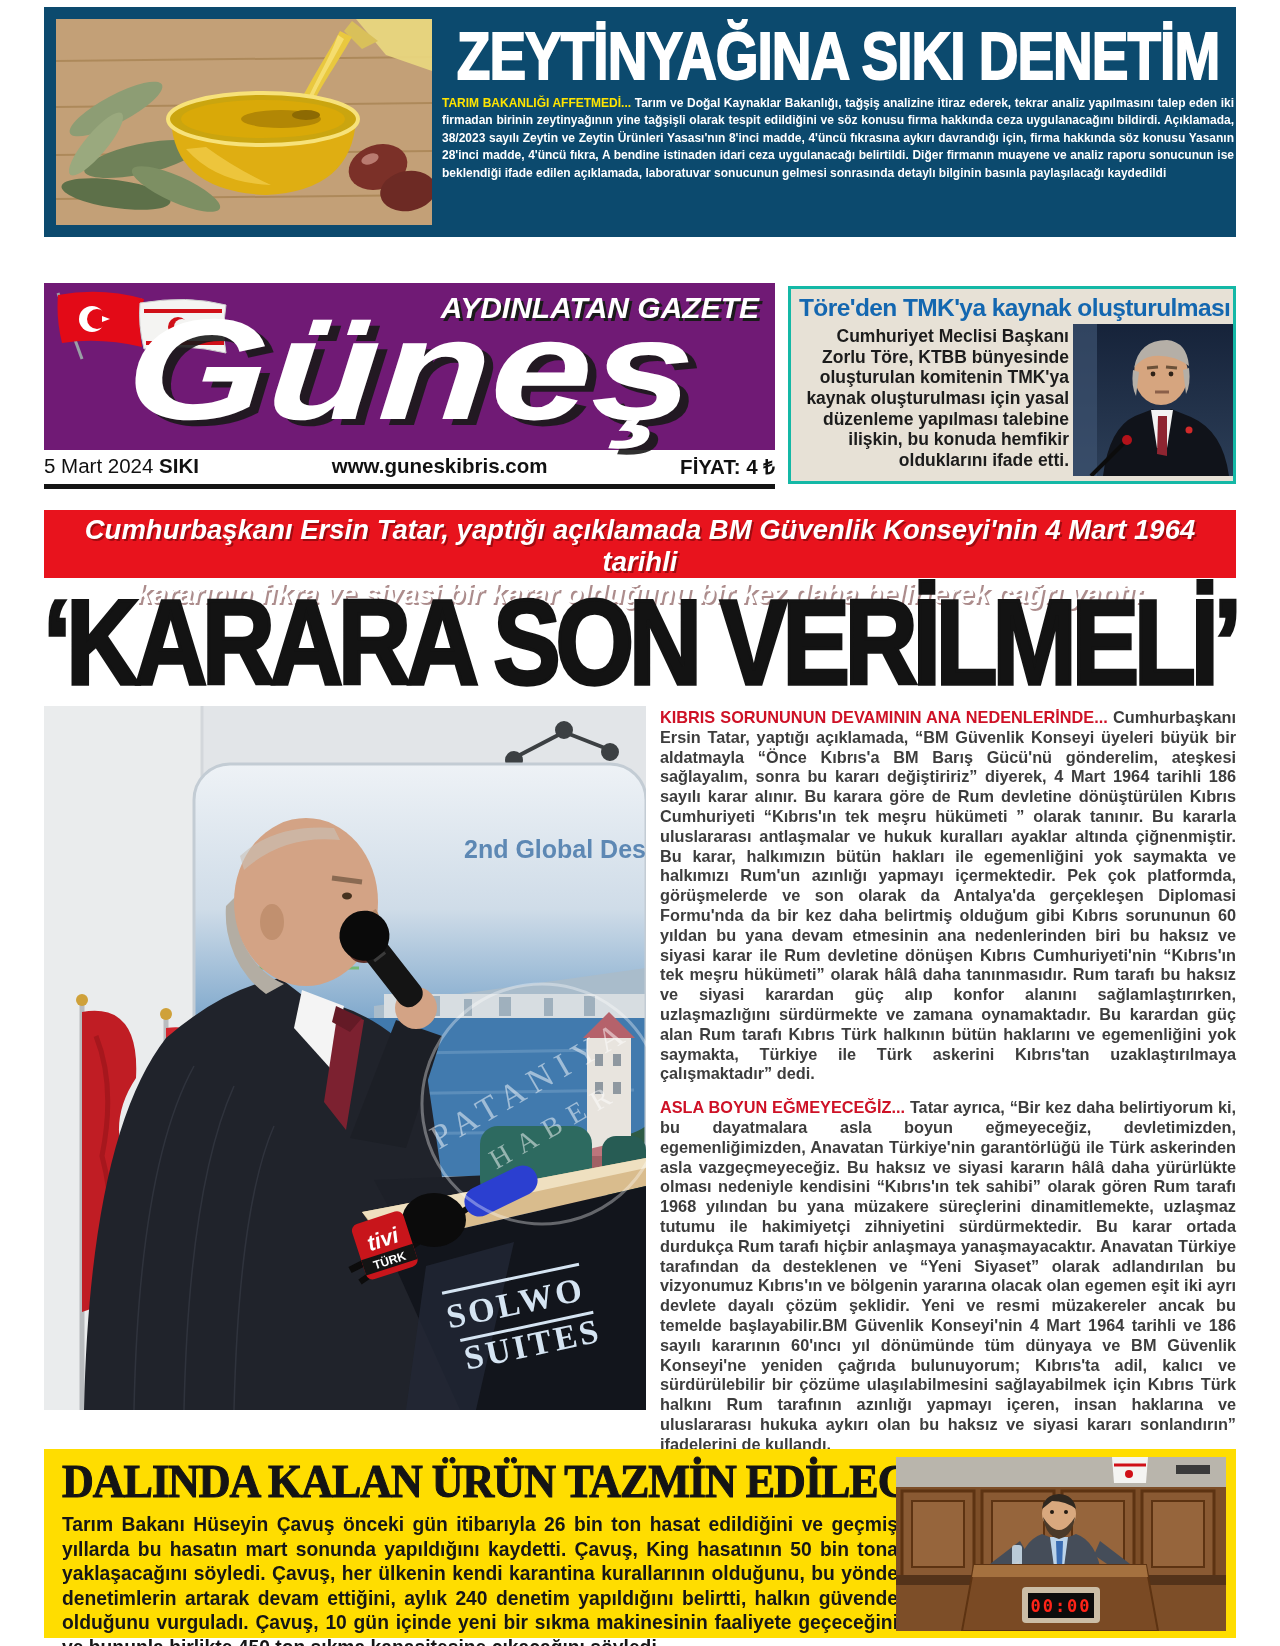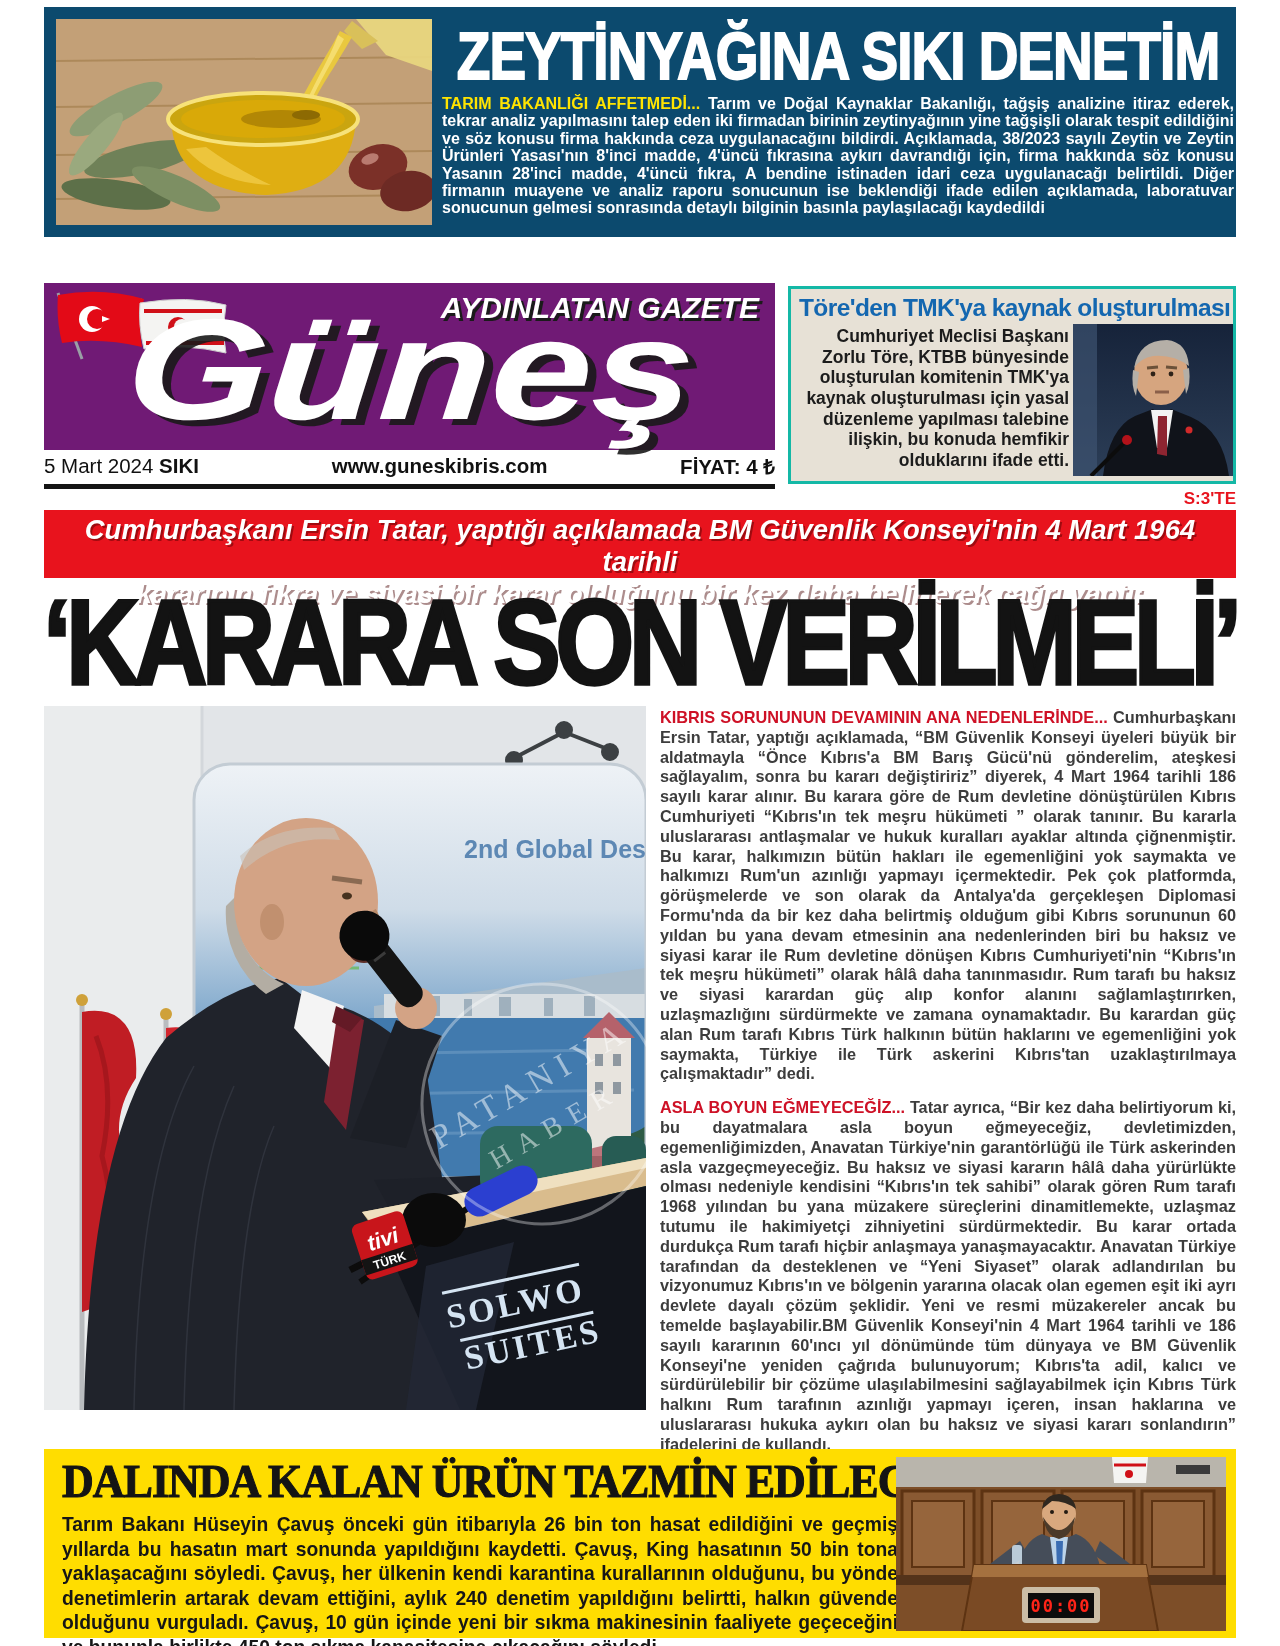--- a/index.html
+++ b/index.html
@@ -6,21 +6,21 @@
   .page{position:relative;width:1280px;height:1646px;background:#fff;overflow:hidden;
         font-family:"Liberation Sans",sans-serif;}
 
   
   .green-box{position:absolute;left:44px;top:7px;width:1192px;height:230px;background:#0c4a6e;}
   .olive-photo{position:absolute;left:12px;top:12px;width:376px;height:206px;display:block;}
   .green-head{position:absolute;left:398px;top:16px;width:792px;text-align:center;color:#fff;
     font-weight:bold;font-size:55px;letter-spacing:-1px;line-height:1;white-space:nowrap;
     transform:scaleY(1.22);transform-origin:top center;-webkit-text-stroke:1.5px #fff;}
   .green-body{position:absolute;left:398px;top:88px;width:792px;color:#fff;font-weight:bold;
-    font-size:16px;line-height:17.4px;text-align:justify;}
+    font-size:12px;line-height:17.4px;text-align:justify;}
   .green-body .kicker{color:#ffe400;}
 
   
   .mast-red{position:absolute;left:44px;top:283px;width:731px;height:167px;background:#701a75;border-radius:0;}
   .mast-tagline{position:absolute;right:16px;top:8px;color:#fff;font-weight:bold;font-style:italic;
     font-size:30px;letter-spacing:0;text-shadow:3px 3px 0 #1b1b1b;white-space:nowrap;}
   .mast-logo{position:absolute;left:88px;top:14px;color:#fff;font-weight:bold;font-style:italic;
     font-size:138px;line-height:1;text-shadow:7px 6px 0 rgba(25,25,25,.9);
     transform:scale(1.32,1.04) skewX(-3deg);transform-origin:left top;white-space:nowrap;}
   .mast-flags{position:absolute;left:8px;top:6px;width:180px;height:72px;}
@@ -163,21 +163,20 @@
         <line x1="93" y1="43" x2="104" y2="44" stroke="#6b5139" stroke-width="3"></line>
         <circle cx="80" cy="50" r="2.4" fill="#2e2218"></circle>
           <circle cx="98" cy="50" r="2.4" fill="#2e2218"></circle>
         <line x1="82" y1="68" x2="96" y2="68" stroke="#8a5f49" stroke-width="3"></line>
         <circle cx="116" cy="106" r="3.5" fill="#d22a2a"></circle>
         <line x1="18" y1="152" x2="52" y2="118" stroke="#0c0c0c" stroke-width="4"></line>
         <circle cx="54" cy="116" r="5" fill="#b3121a"></circle>
       </svg>
     </div>
   </div>
-  <div class="s3te">S:3'TE</div>
 
   <div class="red-banner">
     <div>Cumhurbaşkanı Ersin Tatar, yaptığı açıklamada BM Güvenlik Konseyi'nin  4 Mart 1964 tarihli</div>
     <div>kararının fıkra ve siyasi bir karar olduğunu bir kez daha belirterek çağrı yaptı:</div>
   </div>
 
   <div class="main-headline">‘KARARA SON VERİLMELİ’</div>
 
   <svg class="main-photo" viewBox="0 0 602 704">
     <defs>

